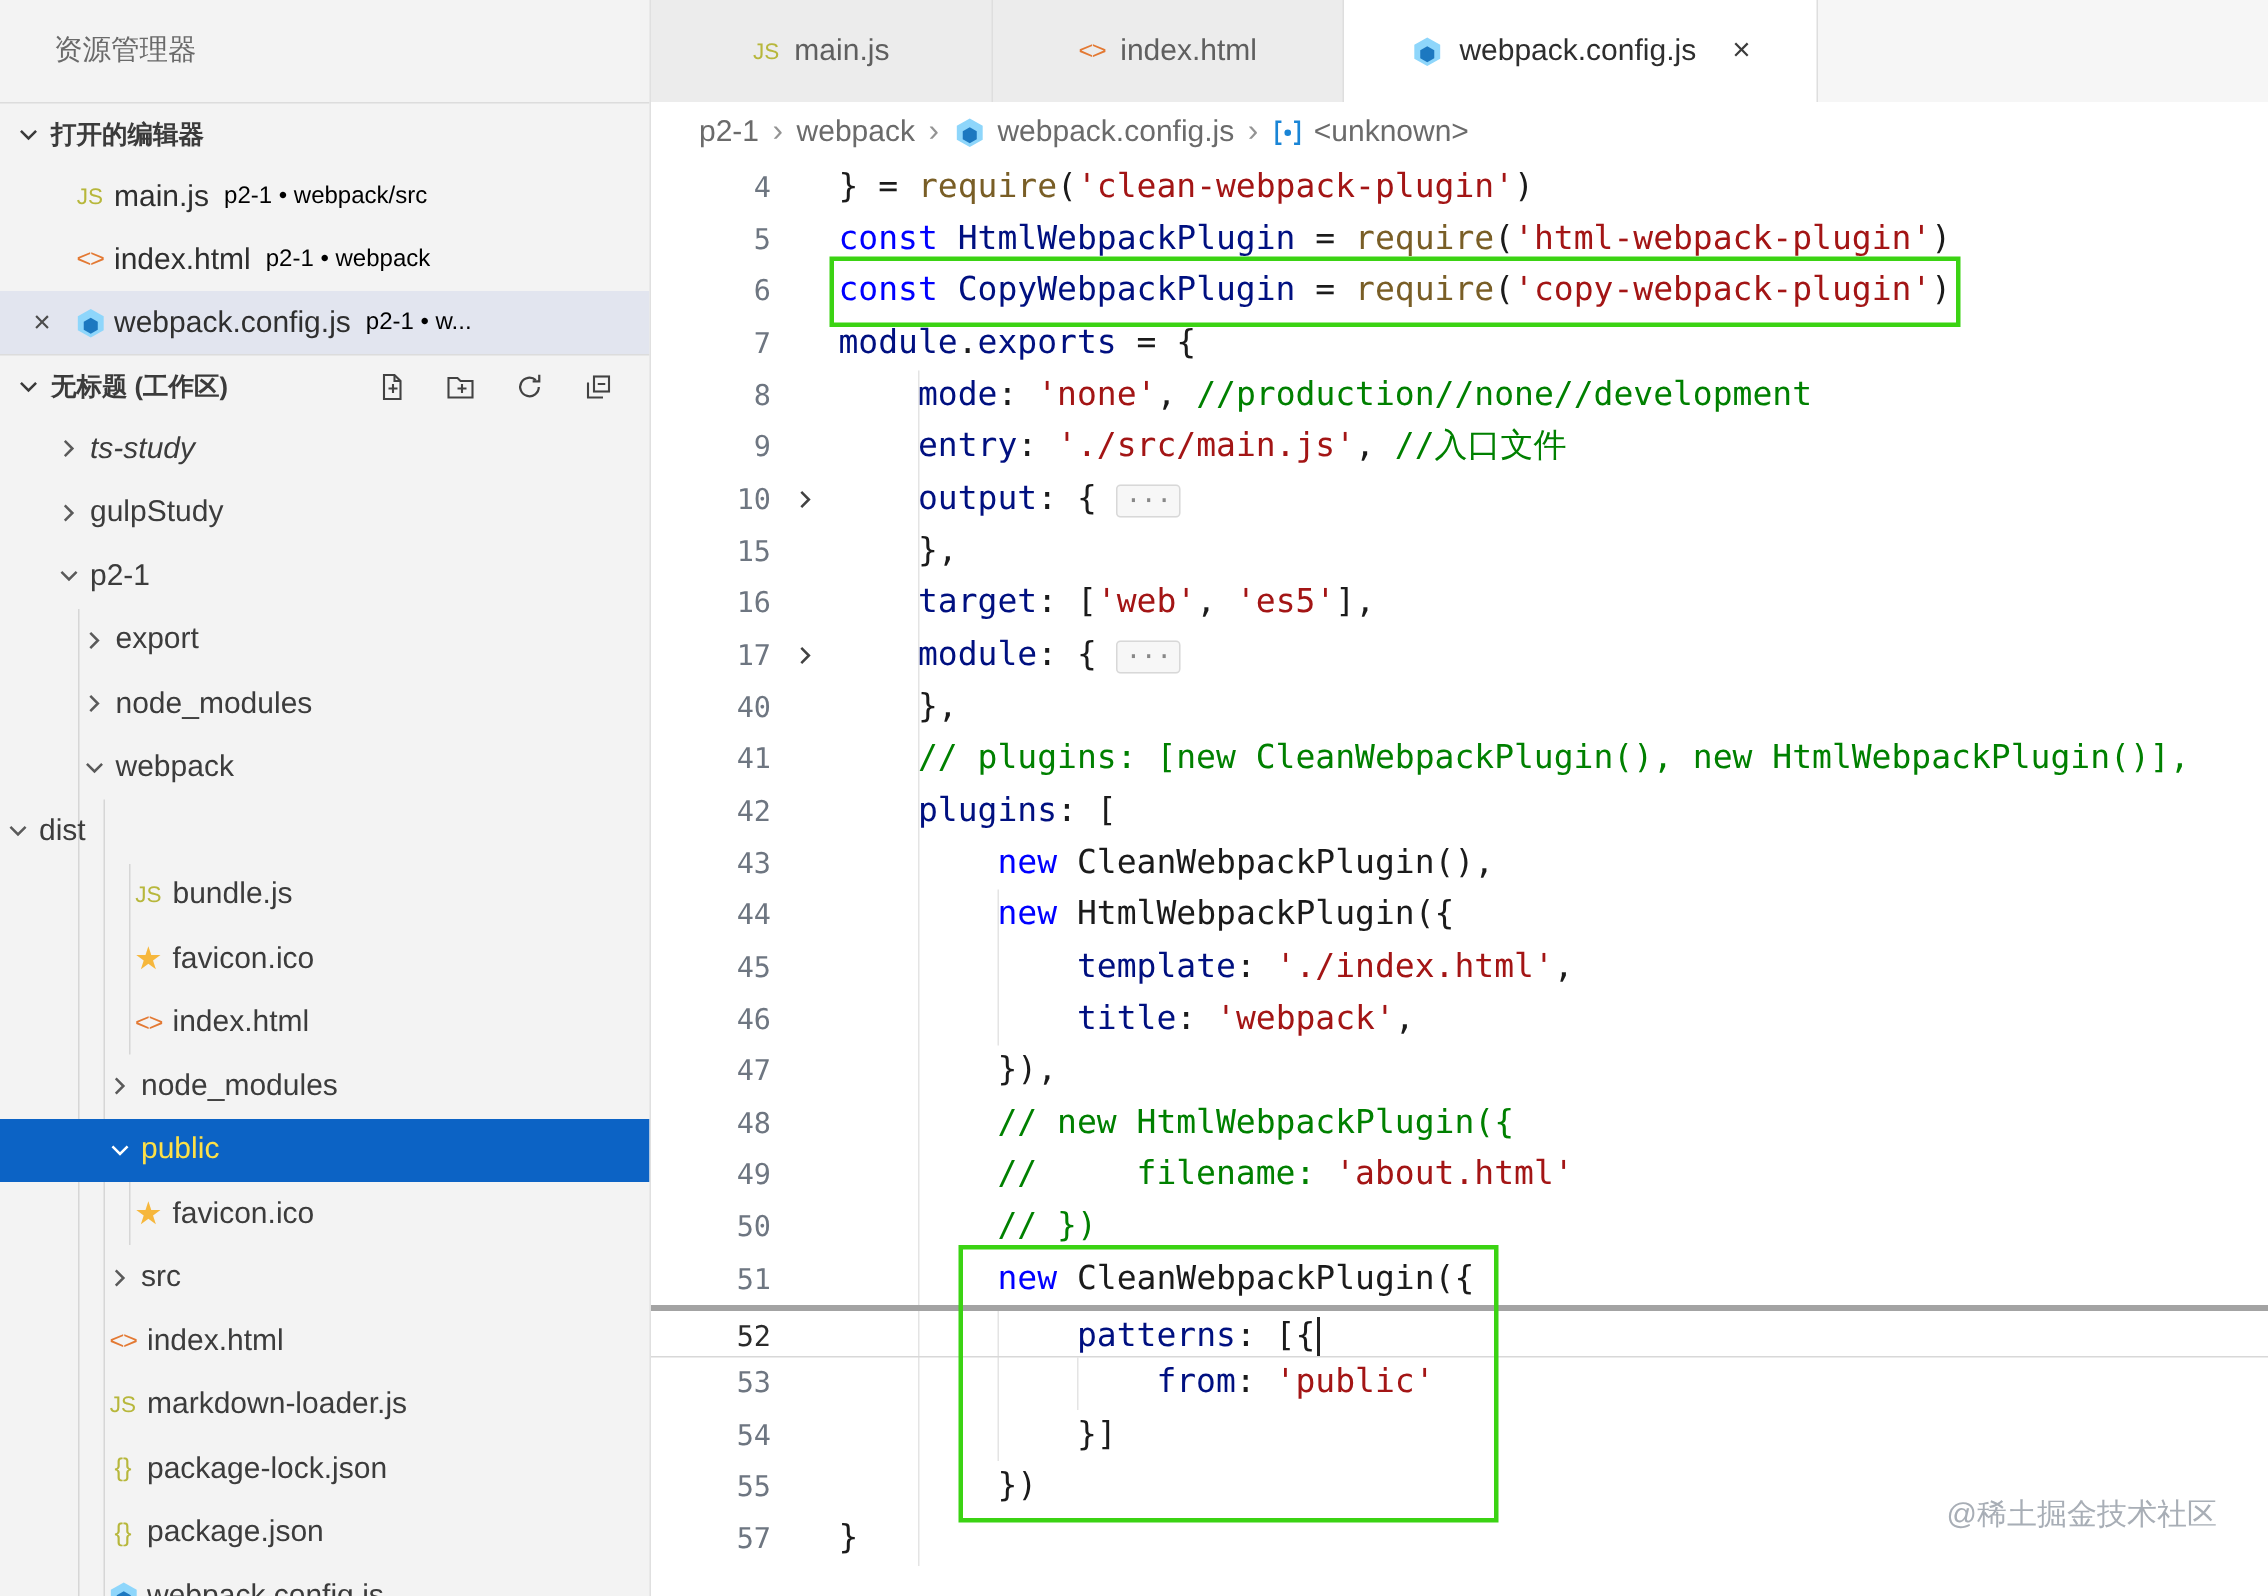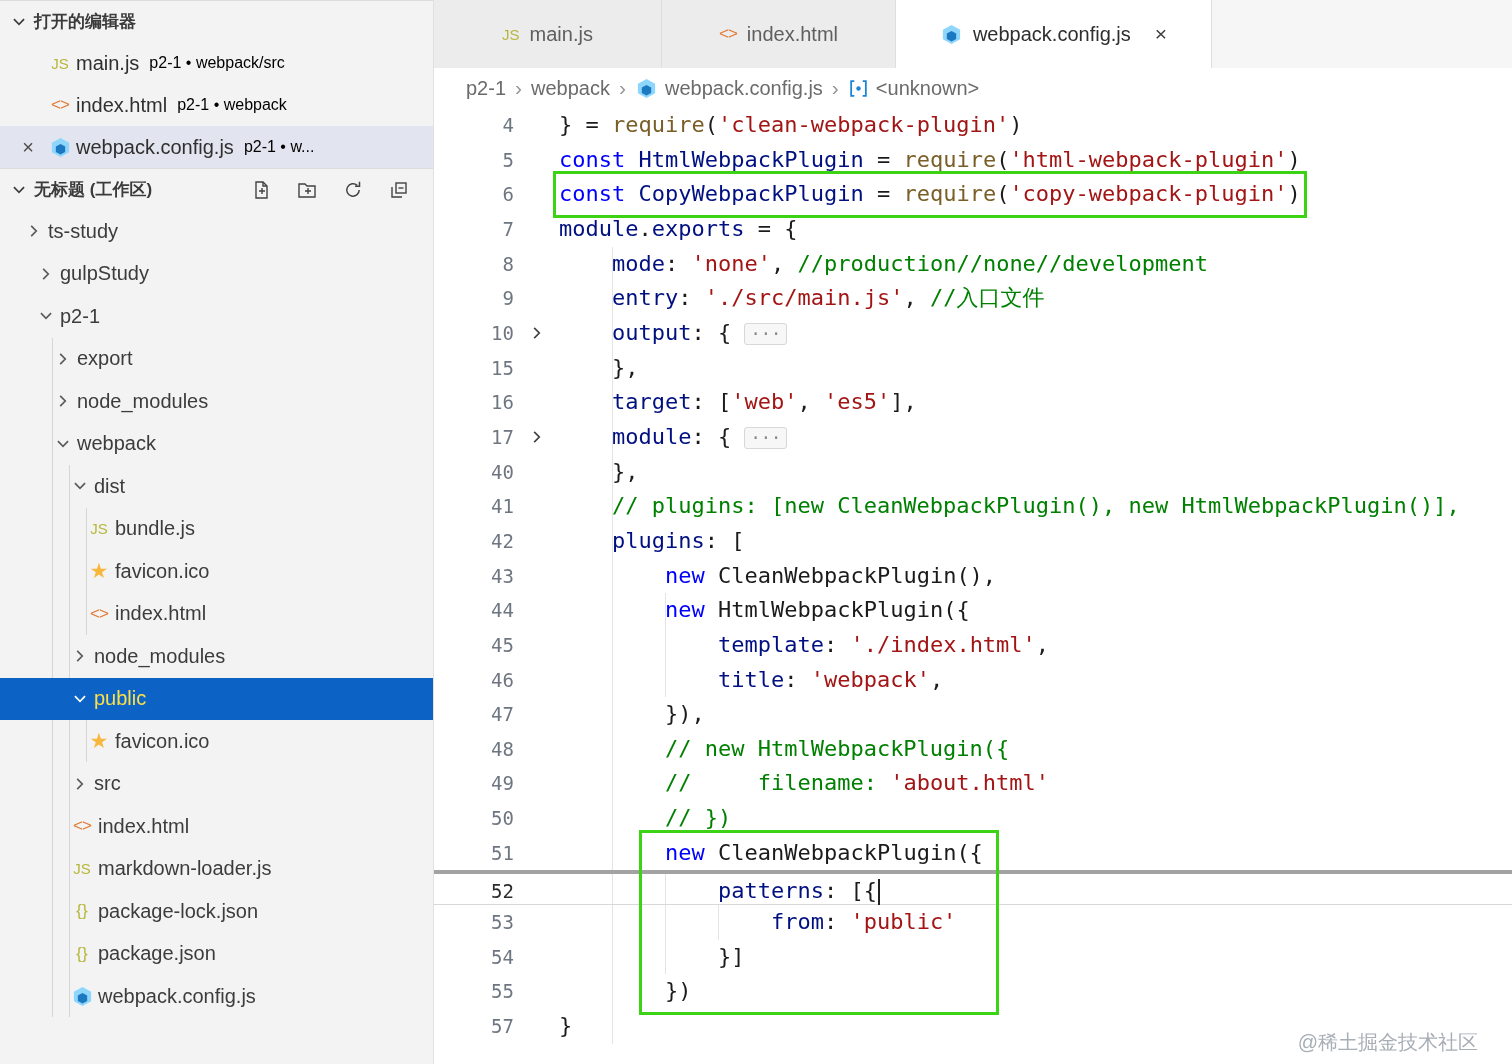--- a/index.html
+++ b/index.html
@@ -63,28 +63,29 @@
 .tk-k{color:#0000ff}
 .tk-v{color:#001080}
 .tk-s{color:#a31515}
 .tk-c{color:#008000}
 .tk-f{color:#795e26}
 .tk-fold{color:#888;border:1px solid #d8d8d8;border-radius:3px;padding:0 5px;font-size:17px;background:#f7f7f7}
 .ltext.boxed{display:inline-block;flex:none;outline:3px solid #3bd313;outline-offset:3px}
 .anno-box{position:absolute;border:3px solid #3bd313;pointer-events:none;z-index:2}
 .cguide{position:absolute;width:1px;background:#e4e4e4;z-index:0}
 .cursor{display:inline-block;width:2px;height:26px;background:#222;vertical-align:middle;margin-left:1px}
-.watermark{position:absolute;right:34px;bottom:8px;font-size:20px;color:#a8aeb6;z-index:5}
+.watermark{position:absolute;right:34px;bottom:41px;font-size:20px;color:#a8aeb6;z-index:5}
 </style>
 </head>
 <body>
 
 <div class="app">
 
   <aside class="sidebar">
+    <div class="sb-title">资源管理器</div>
 
     <div class="section-header">
       <span id="oeChev">
           <svg class="cv down" width="18" height="18" viewBox="0 0 16 16">
             <path d="M5.5 3.5L10 8l-4.5 4.5" fill="none" stroke="currentColor" stroke-width="1.5"></path>
           </svg>
         </span>
       <span class="sh-label">打开的编辑器</span>
     </div>
     <div id="openEditors">
@@ -152,21 +153,21 @@
             </svg>
           </span>
         </span>
     </div>
 
     <div id="tree" class="tree">
       <div class="tguide" style="left:52px;top:128px;height:679px"></div>
       <div class="tguide" style="left:69px;top:255px;height:552px"></div>
       <div class="tguide" style="left:86px;top:298px;height:127px"></div>
       <div class="tguide" style="left:86px;top:510px;height:42px"></div>
-    <div class="t-row" style="padding-left: 22px;">
+    <div class="t-row" style="padding-left: 34px; font-style: italic;">
           <span class="t-chev">
             <svg class="cv right" width="18" height="18" viewBox="0 0 16 16">
               <path d="M5.5 3.5L10 8l-4.5 4.5" fill="none" stroke="currentColor" stroke-width="1.5"></path>
             </svg>
           </span>
           <span class="t-label">ts-study</span>
         </div>
         <div class="t-row" style="padding-left: 34px;">
           <span class="t-chev">
             <svg class="cv right" width="18" height="18" viewBox="0 0 16 16">
@@ -200,21 +201,21 @@
           <span class="t-label">node_modules</span>
         </div>
         <div class="t-row" style="padding-left: 51px;">
           <span class="t-chev">
             <svg class="cv down" width="18" height="18" viewBox="0 0 16 16">
               <path d="M5.5 3.5L10 8l-4.5 4.5" fill="none" stroke="currentColor" stroke-width="1.5"></path>
             </svg>
           </span>
           <span class="t-label">webpack</span>
         </div>
-        <div class="t-row" style="padding-left: 68px;">
+        <div class="t-row" style="">
           <span class="t-chev">
             <svg class="cv down" width="18" height="18" viewBox="0 0 16 16">
               <path d="M5.5 3.5L10 8l-4.5 4.5" fill="none" stroke="currentColor" stroke-width="1.5"></path>
             </svg>
           </span>
           <span class="t-label">dist</span>
         </div>
         <div class="t-row" style="padding-left: 85px;">
           <span class="t-icon">
             <span class="fi js">JS</span>

